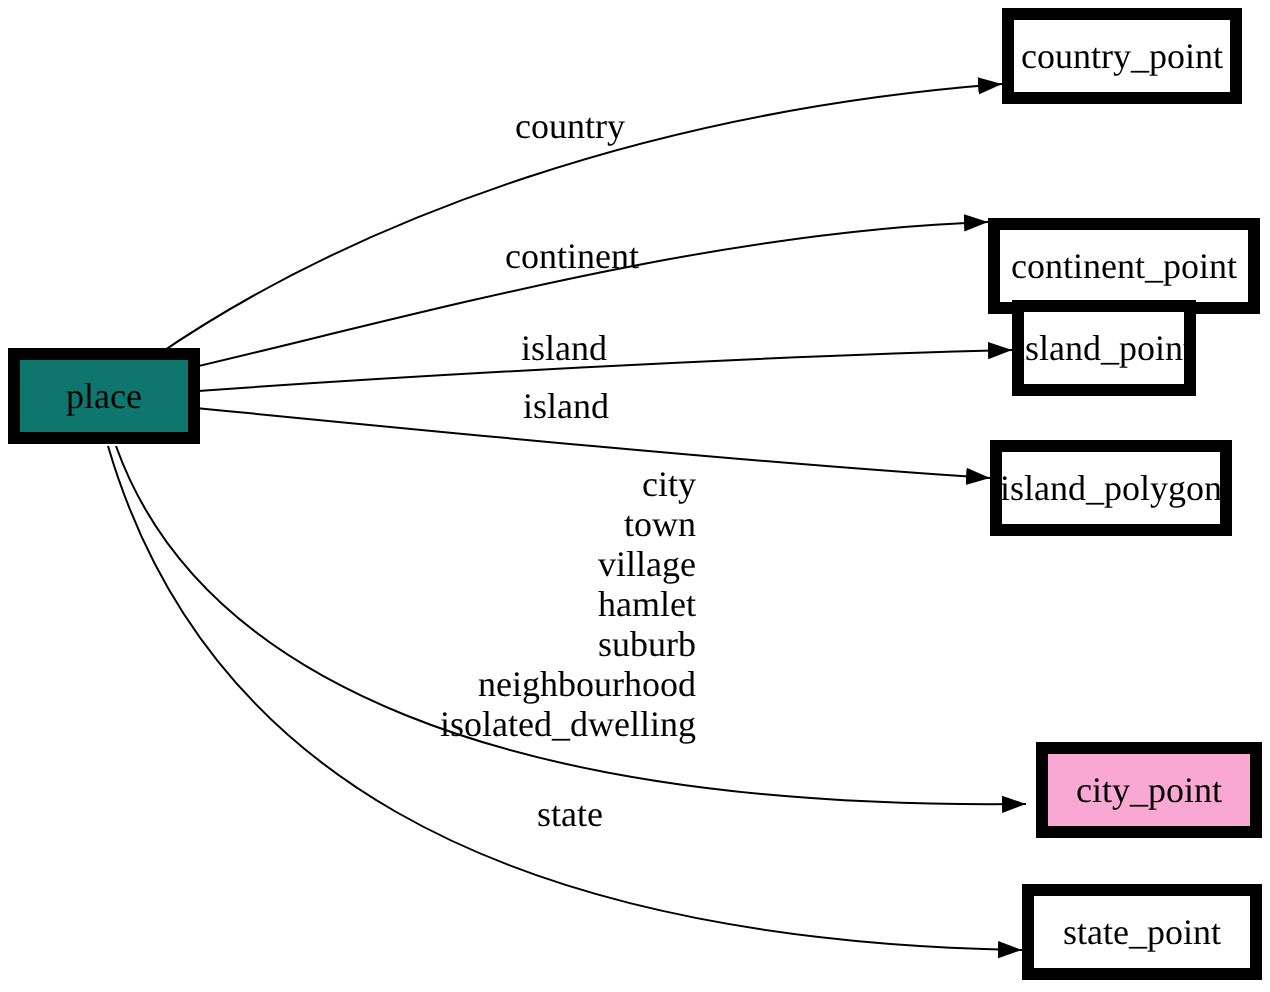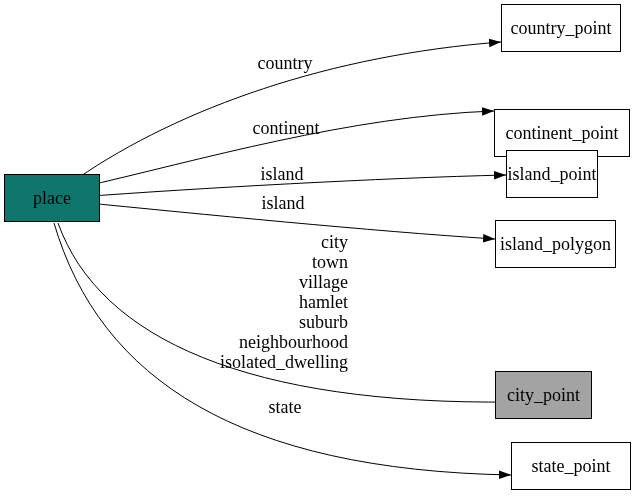--- a/index.html
+++ b/index.html
@@ -18,21 +18,21 @@
     width: 635px; height: 496px;
   }
   .edge {
     fill: none;
     stroke: #000000;
     stroke-width: 1;
   }
   .node {
     position: absolute;
     box-sizing: border-box;
-    border: 1px solid #0369a1;
+    border: 6px solid #0369a1;
     background: #ffffff;
     display: flex;
     align-items: center;
     justify-content: center;
     font-size: 18px;
     line-height: 1;
     white-space: nowrap;
   }
   .edge-label {
     position: absolute;
@@ -59,21 +59,21 @@
       <path class="edge" d="M 78,202 C 200,214 370,231 495,239" stroke="#000000" marker-end="url(#arrowhead)"></path>
       <path class="edge" d="M 58,223 C 100,340 250,405 513,402" stroke="#000000" marker-end="url(#arrowhead)"></path>
       <path class="edge" d="M 54,223 C 100,380 240,470 511,475" stroke="#000000" marker-end="url(#arrowhead)"></path>
     </svg>
   <div id="nodes-layer">
       <div class="node" style="left: 4px; top: 174px; width: 96px; height: 48px; background: #0f766e; border-color: rgb(0, 0, 0);">place</div>
       <div class="node" style="left: 501px; top: 4px; width: 120px; height: 48px; background: rgb(255, 255, 255); border-color: rgb(0, 0, 0);">country_point</div>
       <div class="node" style="left: 494px; top: 77px; width: 136px; height: 48px; background: rgb(255, 255, 255); border-color: rgb(0, 0, 0); margin-top: 32px;">continent_point</div>
       <div class="node" style="left: 506px; top: 150px; width: 92px; height: 48px; background: rgb(255, 255, 255); border-color: rgb(0, 0, 0);">island_point</div>
       <div class="node" style="left: 495px; top: 220px; width: 121px; height: 48px; background: rgb(255, 255, 255); border-color: rgb(0, 0, 0);">island_polygon</div>
-      <div class="node" style="left: 495px; top: 371px; width: 97px; height: 48px; background: #a3a3a3; border-color: rgb(0, 0, 0);">city_point</div>
+      <div class="node" style="left: 518px; top: 371px; width: 113px; height: 48px; background: #f9a8d4; border-color: rgb(0, 0, 0);">city_point</div>
       <div class="node" style="left: 511px; top: 442px; width: 120px; height: 48px; background: rgb(255, 255, 255); border-color: rgb(0, 0, 0);">state_point</div>
       <div class="edge-label" style="left: 285px; top: 63px;">country</div>
       <div class="edge-label" style="left: 286px; top: 128px;">continent</div>
       <div class="edge-label" style="left: 282px; top: 174px;">island</div>
       <div class="edge-label" style="left: 283px; top: 203px;">island</div>
       <div class="edge-label" style="left: 284px; top: 302px;">city
 town
 village
 hamlet
 suburb

